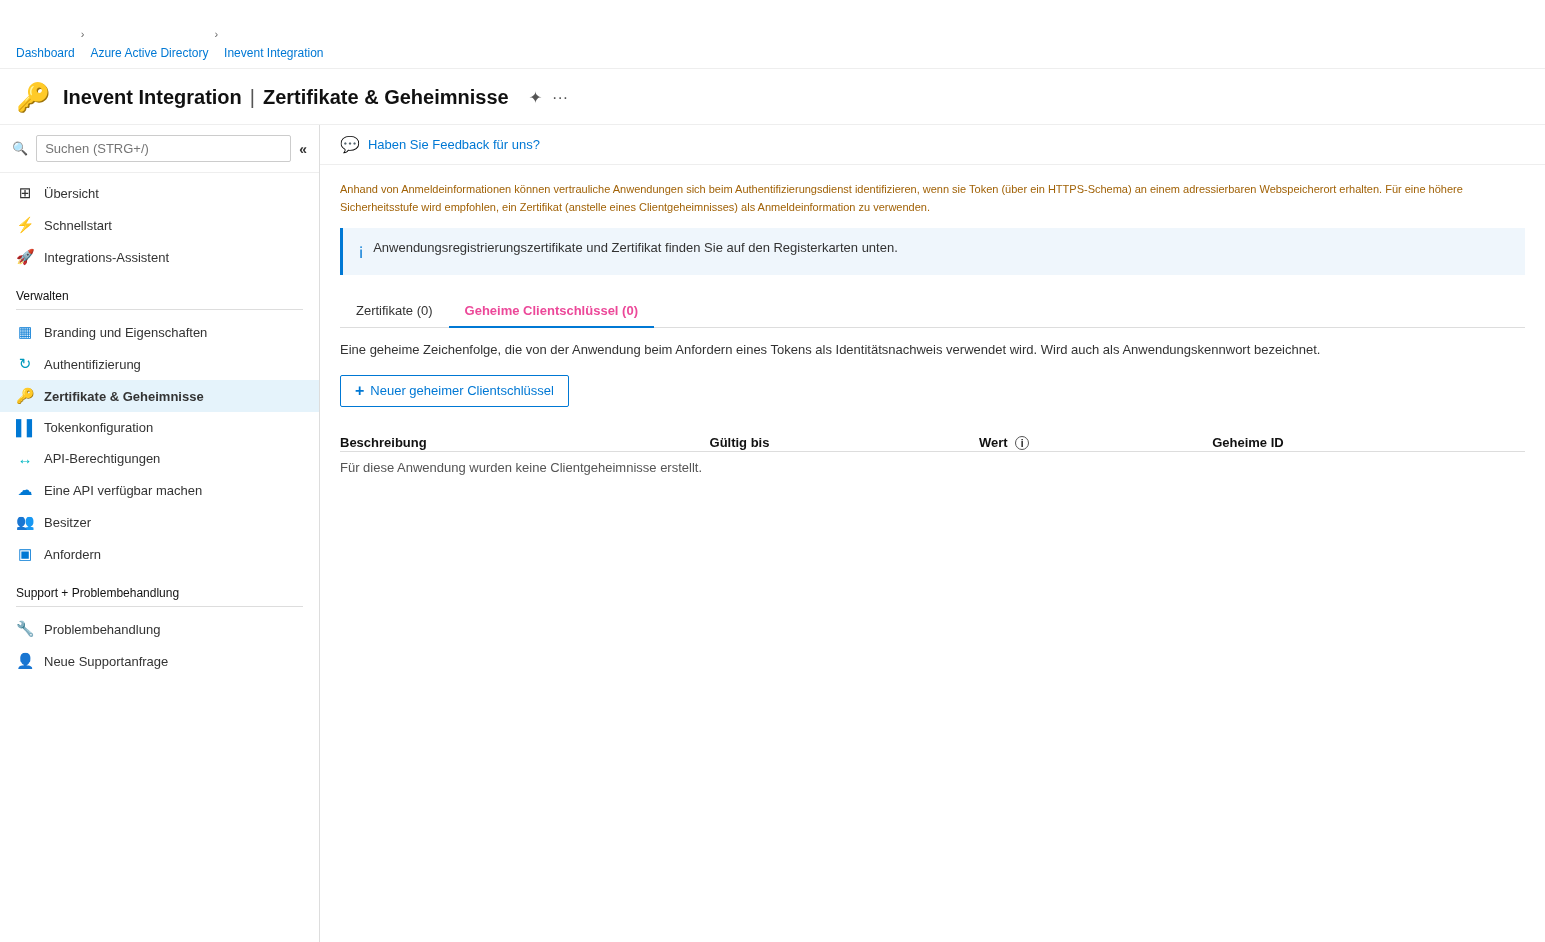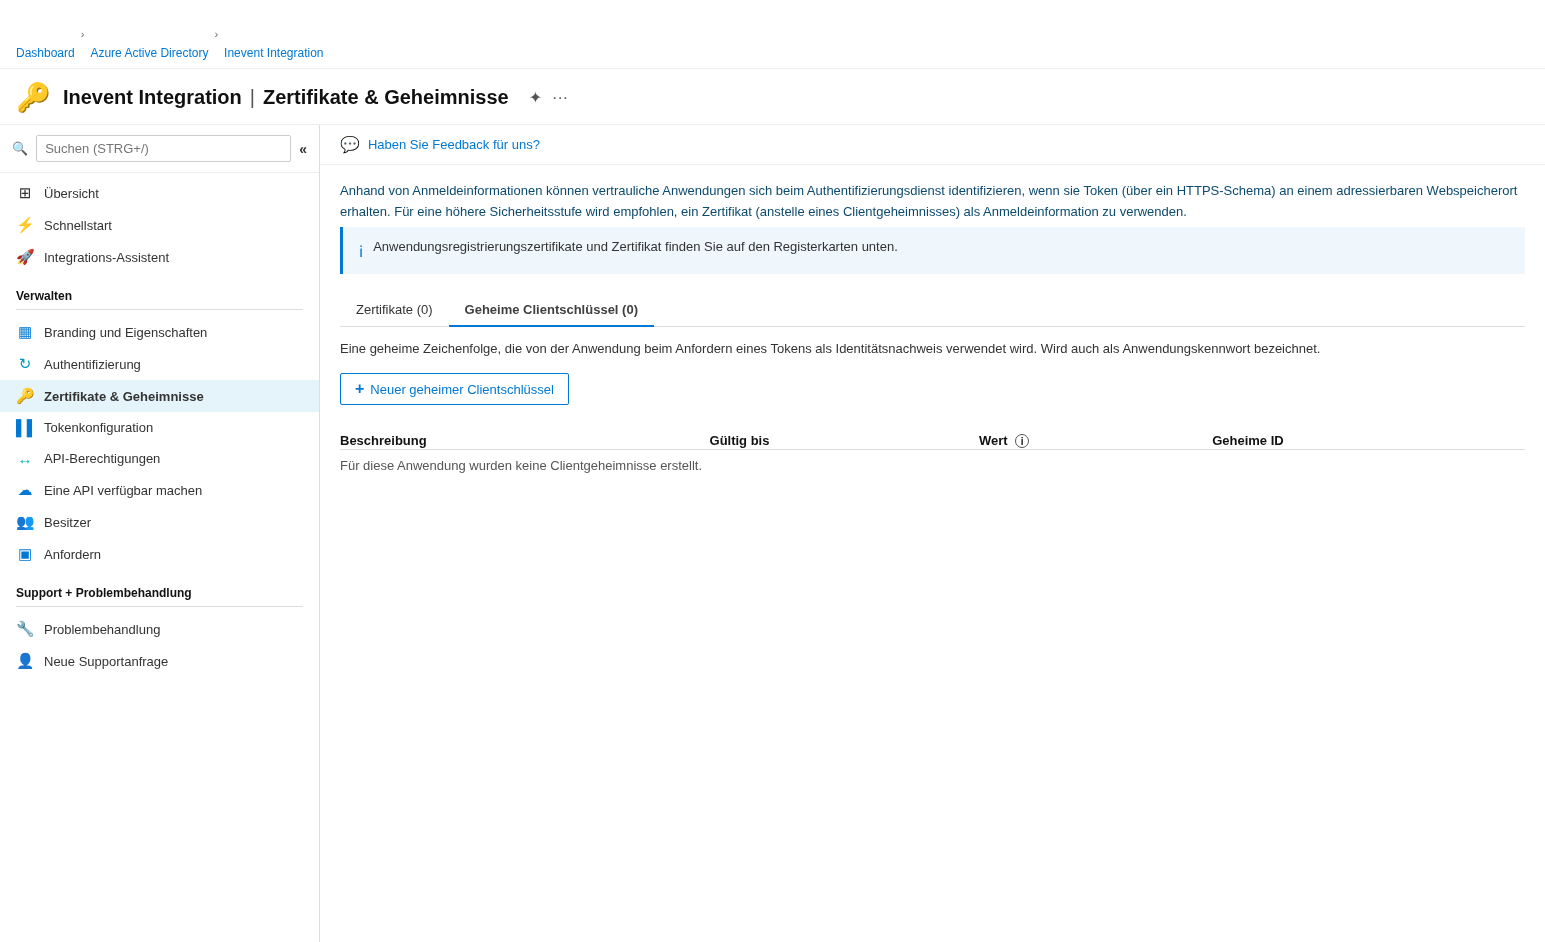--- a/index.html
+++ b/index.html
@@ -62,60 +62,60 @@
     }
     .sidebar-nav { padding: 4px 0; }
     .nav-item {
       display: flex; align-items: center; gap: 10px;
       padding: 7px 16px; cursor: pointer; color: #333; font-size: 13px;
     }
     .nav-item.active { background: #e5f3fb; font-weight: 600; }
     .nav-item .nav-icon { font-size: 15px; width: 18px; text-align: center; }
     .nav-section-label {
       padding: 12px 16px 4px 16px;
-      font-size: 12px; font-weight: 700; color: #111; text-transform: none;
+      font-size: 12px; font-weight: 400; color: #111; text-transform: none;
     }
     .nav-section-divider {
       border: none; border-top: 1px solid #ddd; margin: 2px 16px;
     }
 
     
     .main-content {
       flex: 1; overflow-y: auto; padding: 0;
     }
     .feedback-bar {
       display: flex; align-items: center; gap: 8px;
       padding: 10px 20px; border-bottom: 1px solid #eee;
       color: #0078d4; font-size: 13px;
     }
     .feedback-bar .feedback-icon { font-size: 16px; }
 
     .content-body { padding: 16px 20px; }
     .description-text {
-      font-size: 13px; color: #0c4a6e; line-height: 1.6;
-      margin-bottom: 4px;
+      font-size: 11px; color: #a16207; line-height: 1.6;
+      margin-bottom: 12px;
     }
     .info-box {
       background: #eff6fc; border-left: 3px solid #0078d4;
       padding: 12px 16px; display: flex; align-items: flex-start; gap: 10px;
       margin-bottom: 20px; font-size: 13px; color: #333;
     }
     .info-box .info-icon { color: #0078d4; font-size: 16px; margin-top: 1px; }
 
     
     .tabs {
       display: flex; border-bottom: 1px solid #ddd; margin-bottom: 12px; align-items: center;
     }
     .tab-item {
       padding: 8px 16px; font-size: 13px; cursor: pointer;
       color: #333; border-bottom: 2px solid transparent;
       margin-bottom: -1px;
     }
     .tab-item.active {
-      color: #404040; font-weight: 700;
+      color: #ec4899; font-weight: 700;
       border-bottom: 2px solid #0078d4;
     }
 
     .tab-description {
       font-size: 13px; color: #333; line-height: 1.6; margin-bottom: 14px;
     }
 
     
     .add-button {
       display: inline-flex; align-items: center; gap: 6px;

